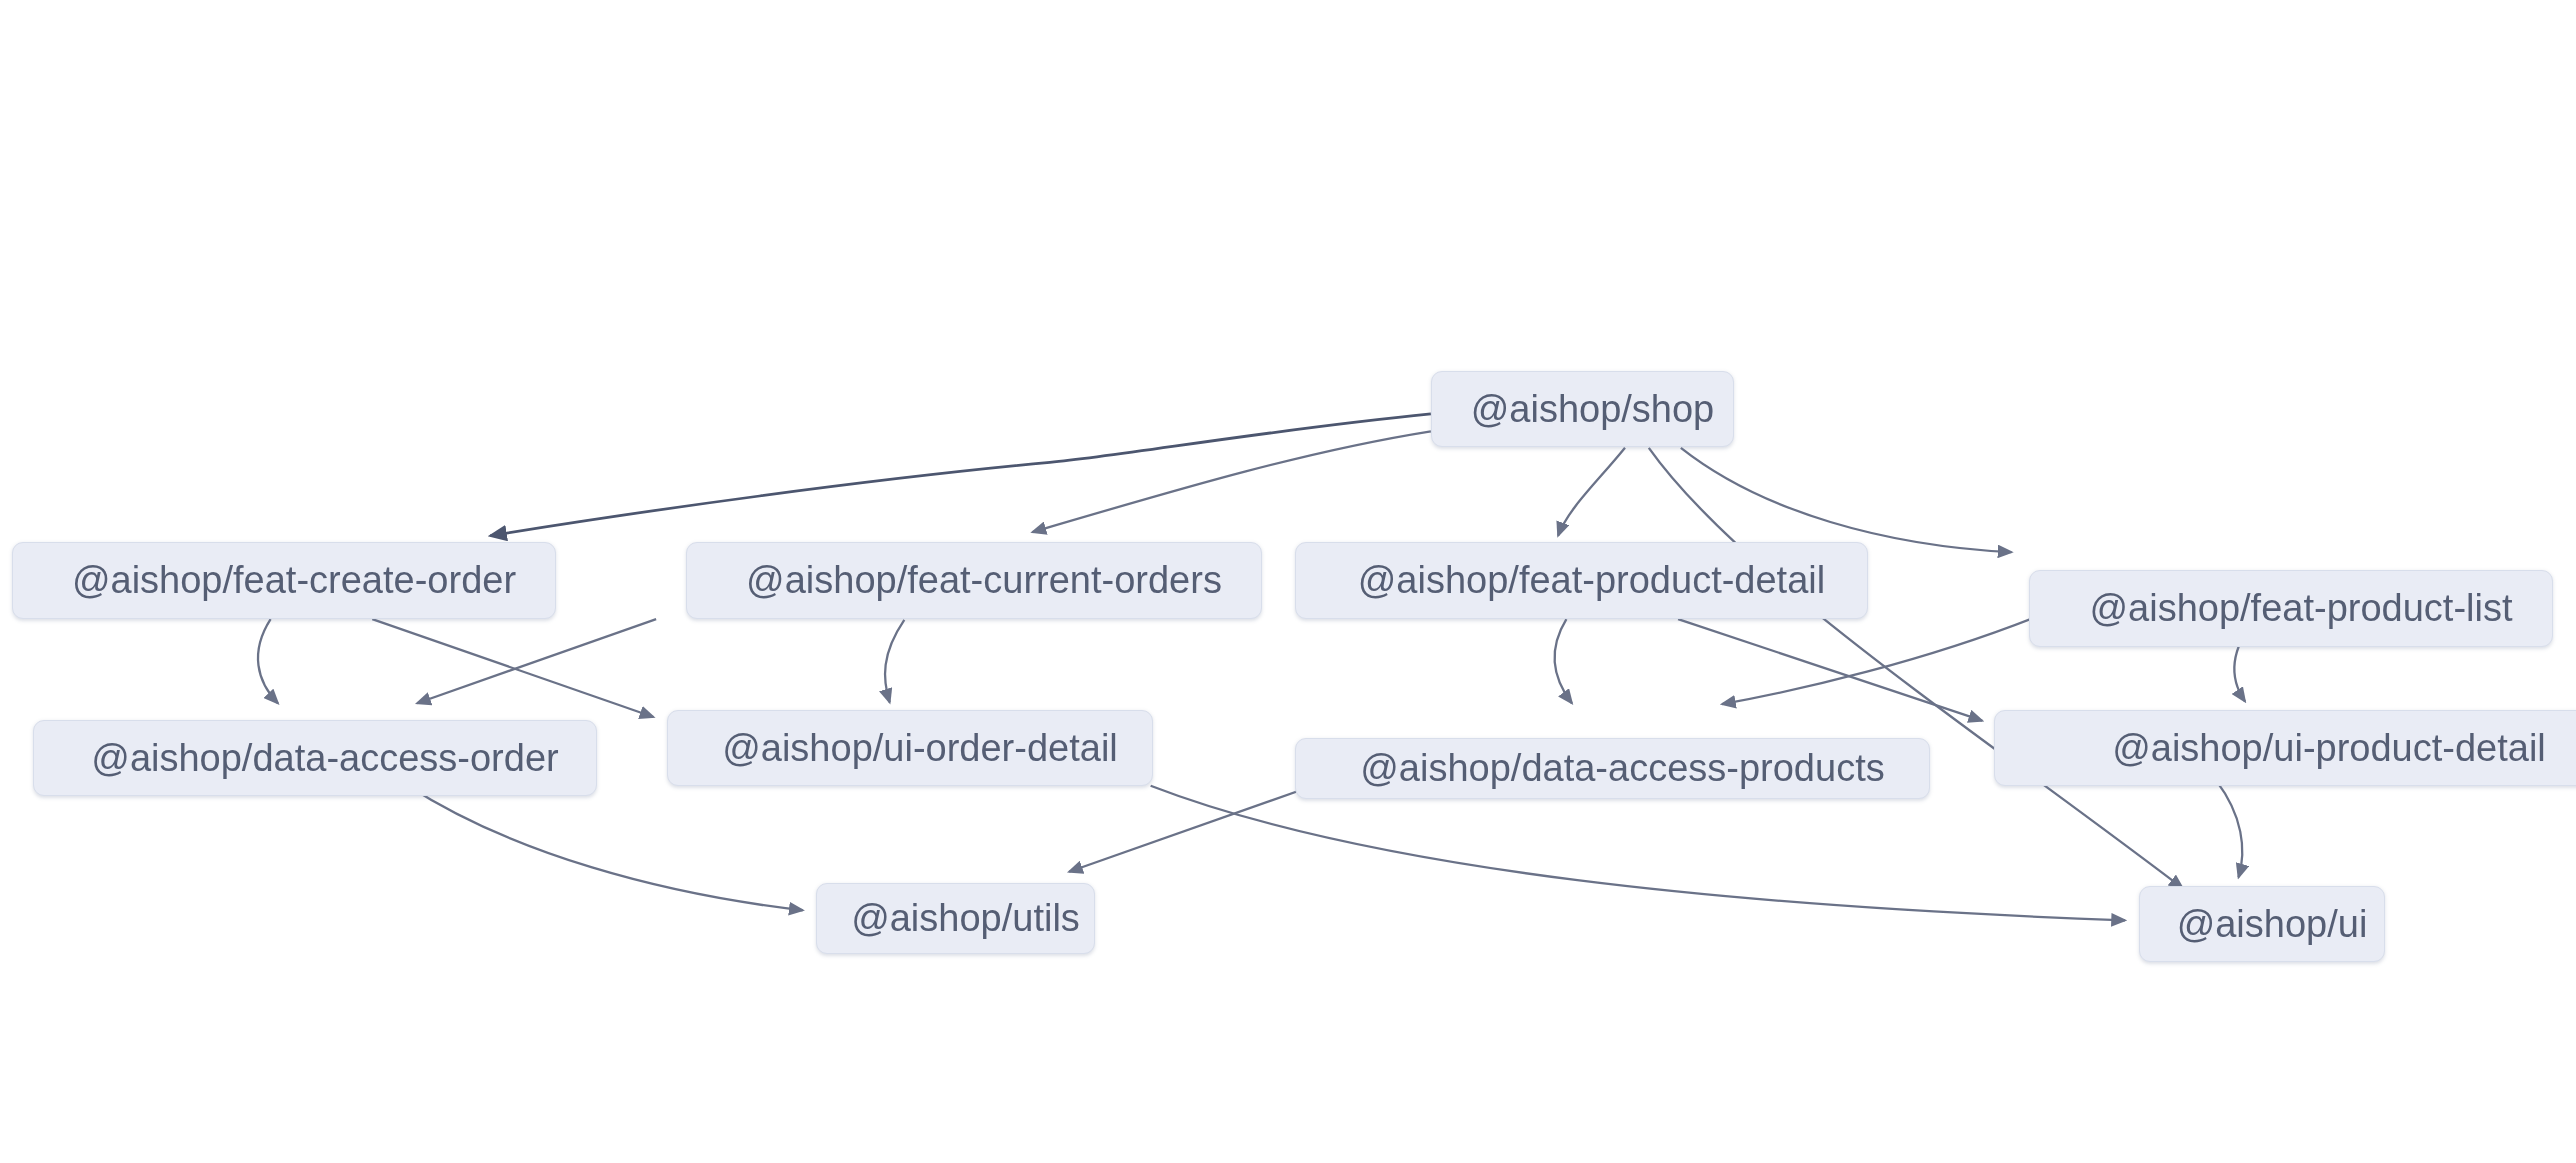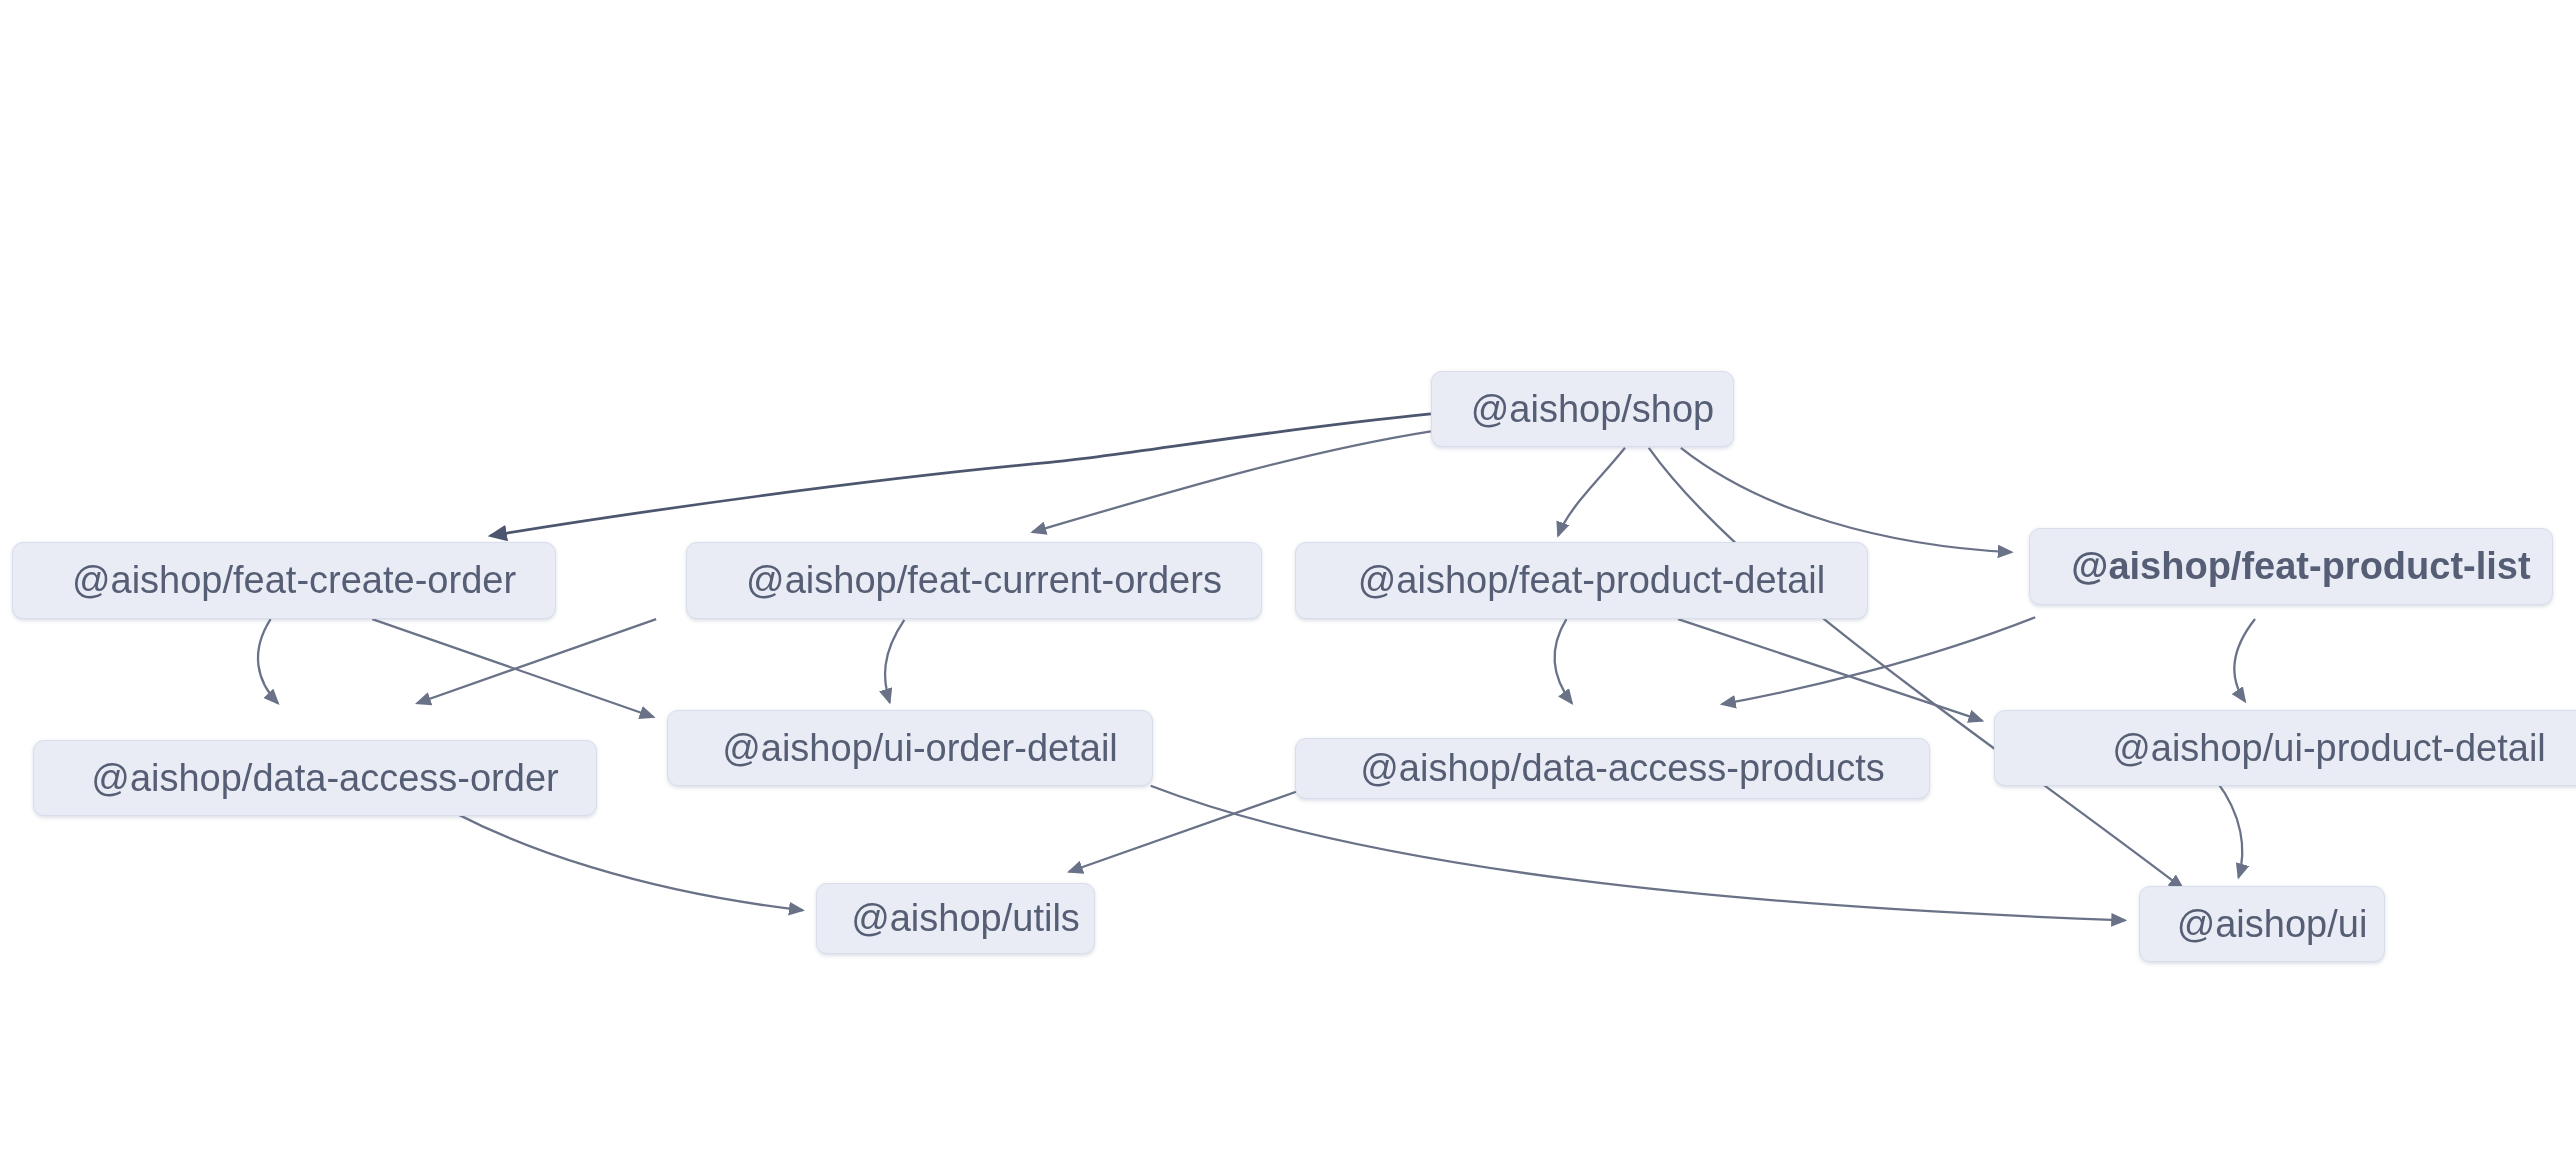--- a/index.html
+++ b/index.html
@@ -164,24 +164,24 @@
       </div>
       <div class="node" style="left: 12px; top: 542px; width: 544px; height: 77px;">
         <span>@aishop/feat-create-order</span>
       </div>
       <div class="node" style="left: 650px; top: 542px; width: 576px; height: 77px; margin-left: 36px;">
         <span>@aishop/feat-current-orders</span>
       </div>
       <div class="node" style="left: 1295px; top: 542px; width: 573px; height: 77px; justify-content: center;">
         <span>@aishop/feat-product-detail</span>
       </div>
-      <div class="node" style="left: 2029px; top: 528px; width: 524px; height: 77px; font-weight: bold;">
+      <div class="node" style="left: 2029px; top: 570px; width: 524px; height: 77px;">
         <span>@aishop/feat-product-list</span>
       </div>
-      <div class="node" style="left: 33px; top: 740px; width: 564px; height: 76px;">
+      <div class="node" style="left: 33px; top: 720px; width: 564px; height: 76px;">
         <span>@aishop/data-access-order</span>
       </div>
       <div class="node" style="left: 667px; top: 710px; width: 486px; height: 76px;">
         <span>@aishop/ui-order-detail</span>
       </div>
       <div class="node" style="left: 1295px; top: 738px; width: 635px; height: 61px;">
         <span>@aishop/data-access-products</span>
       </div>
       <div class="node" style="left: 1994px; top: 710px; width: 650px; height: 76px;">
         <span>@aishop/ui-product-detail</span>

